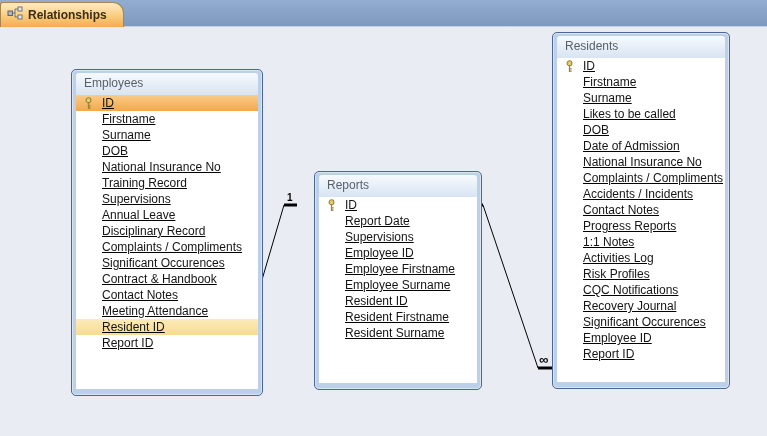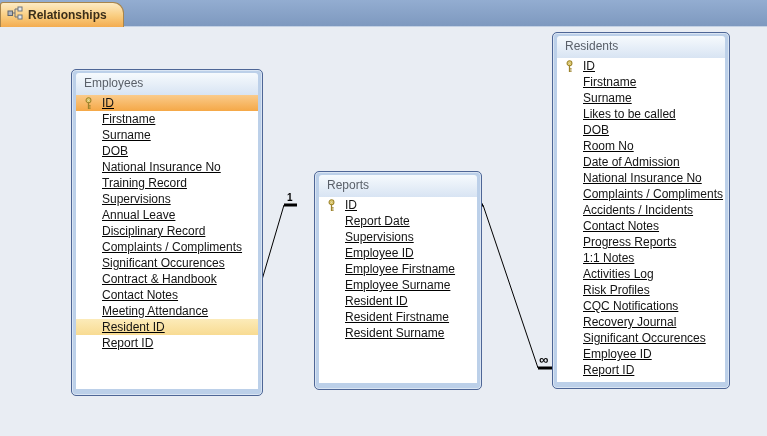--- a/index.html
+++ b/index.html
@@ -228,24 +228,20 @@
       <div class="row">
           <span class="kcell"></span>
           <span class="flabel">Likes to be called</span>
         </div>
       <div class="row">
           <span class="kcell"></span>
           <span class="flabel">DOB</span>
         </div>
       <div class="row">
           <span class="kcell"></span>
-          <span class="flabel">Room No</span>
-        </div>
-      <div class="row">
-          <span class="kcell"></span>
           <span class="flabel">Date of Admission</span>
         </div>
       <div class="row">
           <span class="kcell"></span>
           <span class="flabel">National Insurance No</span>
         </div>
       <div class="row">
           <span class="kcell"></span>
           <span class="flabel">Complaints / Compliments</span>
         </div>

